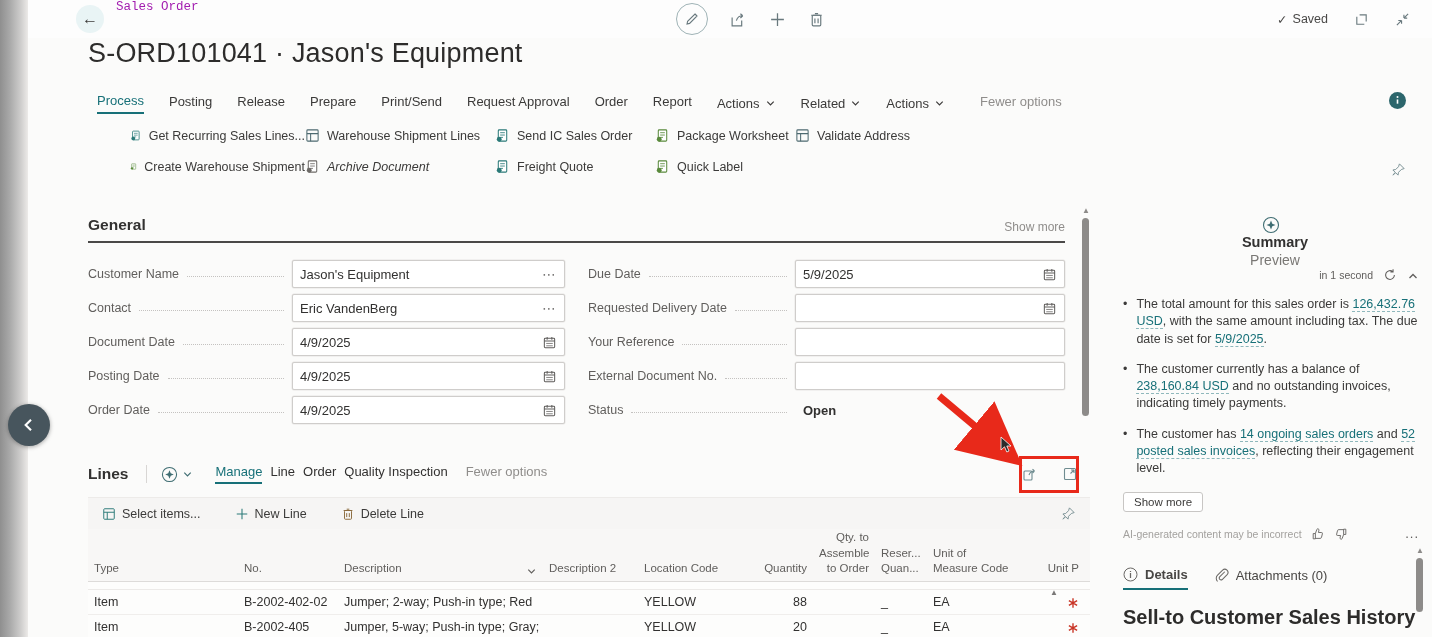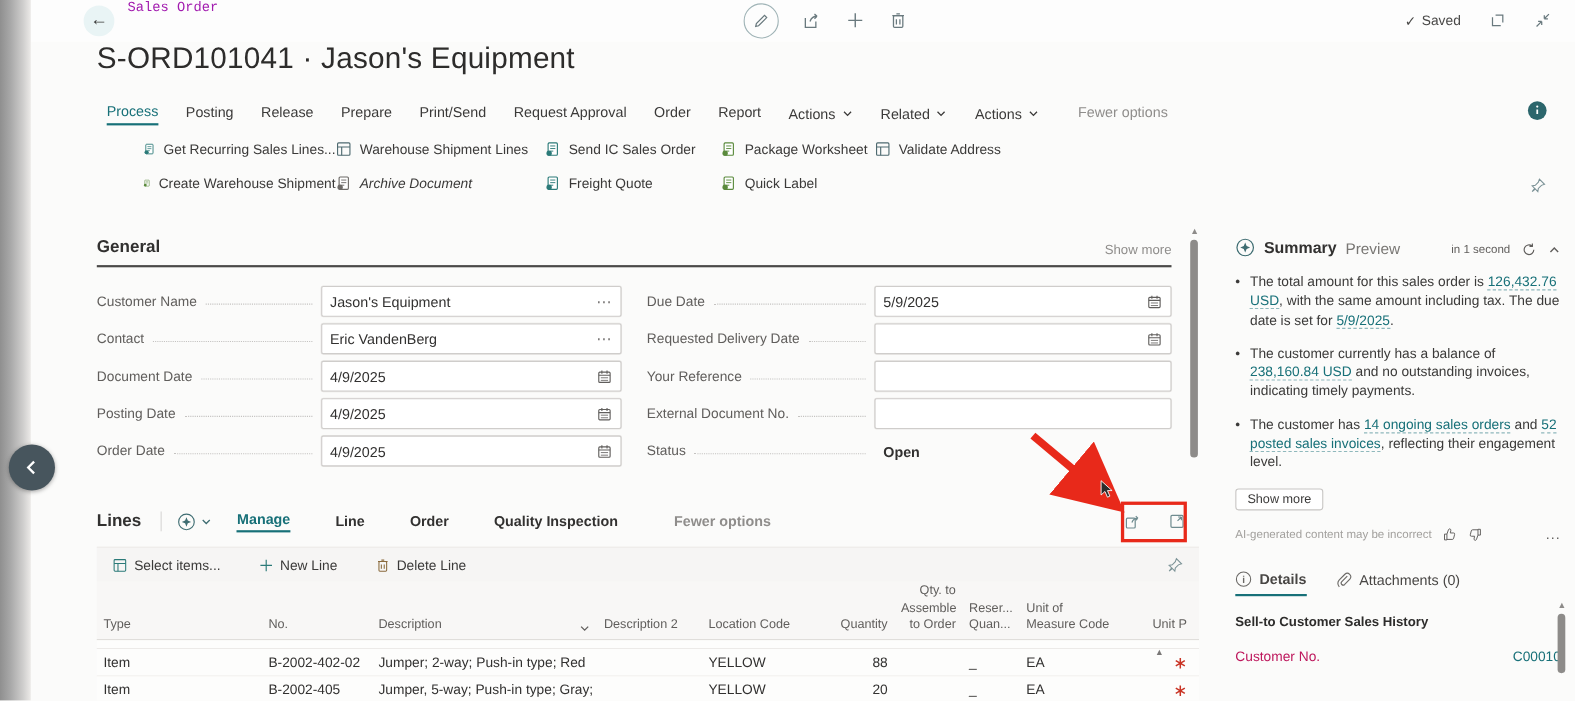--- a/index.html
+++ b/index.html
@@ -66,21 +66,21 @@
 
   
   .scroll-v { position:absolute; border-radius:4px; background:#8d8b89; }
   .scroll-arrow { position:absolute; font-size:8px; color:#8d8b89; }
 
   
   .lines-head { position:absolute; left:88px; top:464px; width:1002px; display:flex; align-items:center; font-size:13px; }
   .lines-title { font-size:15.5px; font-weight:bold; margin-right:18px; }
   .vdiv { width:1px; height:18px; background:#d8d6d4; margin-right:14px; }
   .copilot-btn { display:flex; align-items:center; gap:4px; color:#3f6d72; margin-right:22px; }
-  .lines-tabs { display:flex; align-items:flex-end; gap:41px;font-weight:bold; }
+  .lines-tabs { display:flex; align-items:flex-start; gap:8px; }
   .ltab { padding-bottom:3px; }
   .ltab.active { color:#177078; border-bottom:2px solid #177078; }
   .lines-right { margin-left:auto; display:flex; align-items:center; gap:24px; color:#6f8c90; padding-right:12px; }
 
   .lines-toolbar { position:absolute; left:88px; top:497px; width:1002px; height:32px; background:#f6f5f4;
     display:flex; align-items:center; padding:0 14px; gap:34px; font-size:12.5px; color:#3b3a39; border-top:1px solid #edebe9; }
   .tb-item { display:flex; align-items:center; gap:6px; }
   .pin-off { margin-left:auto; color:#7b9296; }
 
   
@@ -92,37 +92,37 @@
   .td { padding:0 6px; white-space:nowrap; overflow:hidden; }
   .c-type{width:150px;} .c-no{width:100px;} .c-desc{width:205px; display:flex; align-items:flex-end; justify-content:space-between;gap:12px;}
   .c-desc2{width:95px;} .c-loc{width:100px;} .c-qty{width:75px; text-align:right;}
   .c-qta{width:62px; text-align:right;} .c-res{width:52px;} .c-uom{width:100px;} .c-up{width:58px; text-align:right;}
   .sliver { height:8px; overflow:hidden; background:#fdfdfc; border-bottom:1px solid #eceae8; }
   .sliver .trow { border:none; }
   .red-ast { color:#c93425; }
 
   
   .panel { position:absolute; left:1110px; top:206px; width:322px; }
-  .sum-head { display:flex; align-items:flex-end; padding:10px 13px 6px 13px; }
+  .sum-head { display:flex; align-items:center; padding:10px 13px 6px 13px;flex-direction:column; }
   .sum-title { font-weight:bold; font-size:14.5px; margin-left:8px; }
   .sum-preview { font-size:14px; color:#797774; margin-left:8px; margin-top:2px; }
   .sum-right { margin-left:auto; display:flex; align-items:center; gap:10px; color:#605e5c; font-size:10.5px; }
   .bullets { padding:8px 13px 0 13px; }
   .bullet { display:flex; gap:9px; font-size:12.5px; line-height:1.38; margin-bottom:13px; color:#3b3a39; }
   .bullet .dot { flex:none; }
   .slink { color:#177078; border-bottom:1px dashed #8fb8bc; }
   .show-more-btn { margin:2px 0 0 13px; display:inline-block; border:1px solid #c8c6c4; border-radius:3px;
     background:#fff; font-size:11.5px; color:#3b3a39; padding:3px 10px; }
   .ai-note { display:flex; align-items:center; gap:9px; padding:14px 13px 0 13px; font-size:10.5px; color:#a3a19e; }
   .ai-note .dots { margin-left:auto; color:#605e5c; font-size:13px; letter-spacing:1px; }
 
   .detail-tabs { display:flex; align-items:center; gap:26px; padding:26px 13px 0 13px; font-size:13px; color:#484644; }
   .dtab { display:flex; align-items:center; gap:7px; padding-bottom:6px; }
   .dtab.active { font-weight:bold; border-bottom:2.5px solid #177078; }
-  .detail-heading { padding:16px 13px 0 13px; font-size:12px; font-weight:bold; color:#2d2c2b; }
+  .detail-heading { padding:16px 13px 0 13px; font-size:20px; font-weight:bold; color:#2d2c2b; }
   .detail-row { display:flex; align-items:center; justify-content:space-between; padding:18px 13px 0 13px; font-size:12.5px; }
   .detail-row .lbl { color:#be185d; }
   .detail-row .lnk { color:#177078; }
 
   
   .red-rect { position:absolute; left:1019px; top:456px; width:60px; height:37px; border:3.5px solid #e8291a; z-index:30; }
   .anno-svg { position:absolute; left:925px; top:388px; width:120px; height:80px; z-index:31; pointer-events:none; }
   .cursor-svg { position:absolute; left:1000px; top:436px; z-index:32; }
 
   .icon { display:inline-block; vertical-align:middle; }

